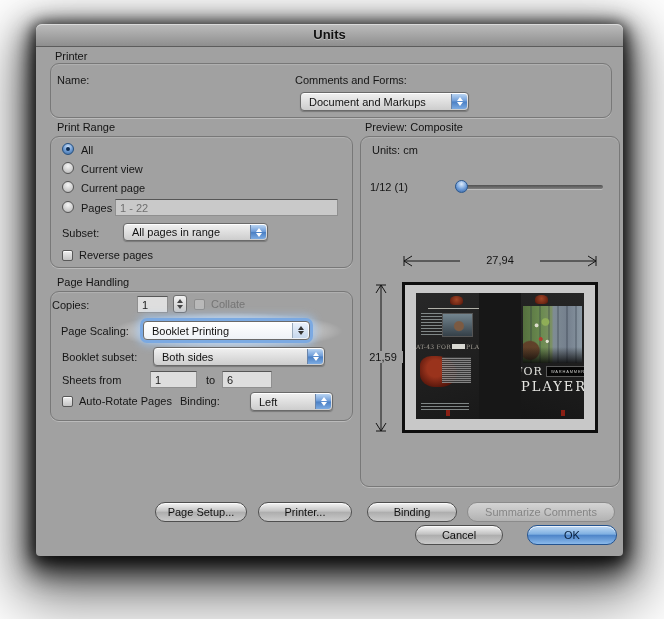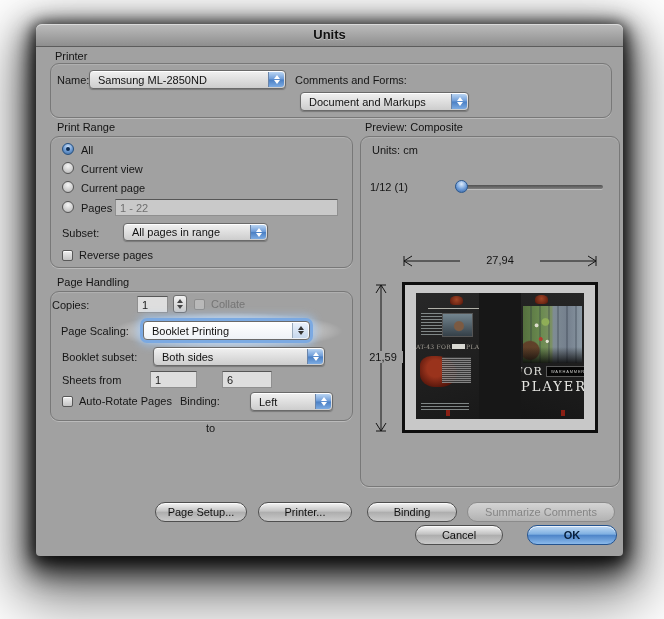--- a/index.html
+++ b/index.html
@@ -55,21 +55,21 @@
   .stepper{position:absolute;width:14px;height:18px;box-sizing:border-box;border:1px solid #6e6e6e;border-radius:3px;
     background:linear-gradient(#f2f2f2,#c8c8c8);display:flex;flex-direction:column;align-items:center;justify-content:center;gap:2px;z-index:2;}
   .stepper .tu{border-bottom-color:#444;}
   .stepper .td{border-top-color:#444;}
 
   .btn{position:absolute;height:20px;box-sizing:border-box;border:1px solid #4f4f4f;border-radius:10px;
     background:linear-gradient(#f5f5f5,#c3c3c3 45%,#aeaeae 52%,#c9c9c9);box-shadow:inset 0 1px 0 rgba(255,255,255,.7);
     font-size:11px;color:#101010;display:flex;align-items:center;justify-content:center;z-index:2;white-space:nowrap;}
   .btn.disabled{color:#858585;border-color:#8b8b8b;background:linear-gradient(#d4d4d4,#b2b2b2);box-shadow:none;}
   .btn.primary{background:linear-gradient(#c2dbf4 0%,#7fb0e2 45%,#4e85c9 52%,#8ab9ea 100%);
-    border-color:#24538f;color:#071f3c;font-weight:bold;text-align:right;}
+    border-color:#24538f;color:#071f3c;font-weight:normal;text-align:right;}
 
   
   .slider-track{position:absolute;height:4px;border-radius:2px;background:linear-gradient(#515151,#7e7e7e);
     box-shadow:0 1px 0 rgba(255,255,255,.3);z-index:2;}
   .slider-thumb{position:absolute;width:13px;height:13px;border-radius:50%;z-index:3;border:1px solid #2d5档;
     border:1px solid #2d598f;box-sizing:border-box;
     background:radial-gradient(circle at 50% 28%,#dcebfb 0%,#6d9cd8 55%,#35619c 100%);}
   .dimlabel{position:absolute;background:#a1a1a1;font-size:11px;color:#141414;text-align:center;z-index:3;}
 
   .glow{position:absolute;z-index:1;pointer-events:none;
@@ -125,27 +125,20 @@
 
     <div class="gbox" style="left:14px;top:39px;width:562px;height:55px;"></div>
     <div class="gbox" style="left:14px;top:112px;width:303px;height:132px;"></div>
     <div class="gbox" style="left:14px;top:267px;width:303px;height:130px;"></div>
     <div class="gbox" style="left:324px;top:112px;width:260px;height:351px;"></div>
 
     <div class="glow" style="left:25px;top:281px;width:320px;height:52px;"></div>
 
     <div class="lbl sec" style="left:19px;top:26px;">Printer</div>
     <div class="lbl" style="left:21px;top:50px;">Name:</div>
-    <div class="popup" style="left:53px;top:46px;width:197px;height:19px;">
-      <span>Samsung ML-2850ND</span>
-      <span class="pop-arrows">
-          <i class="tu"></i>
-          <i class="td"></i>
-        </span>
-    </div>
     <div class="lbl" style="left:259px;top:50px;">Comments and Forms:</div>
     <div class="popup" style="left:264px;top:68px;width:169px;height:19px;">
       <span>Document and Markups</span>
       <span class="pop-arrows">
           <i class="tu"></i>
           <i class="td"></i>
         </span>
     </div>
 
     <div class="lbl sec" style="left:21px;top:97px;">Print Range</div>
@@ -199,21 +192,21 @@
     <div class="popup" style="left:117px;top:323px;width:172px;height:19px;">
       <span>Both sides</span>
       <span class="pop-arrows">
           <i class="tu"></i>
           <i class="td"></i>
         </span>
     </div>
 
     <div class="lbl" style="left:26px;top:350px;">Sheets from</div>
     <input class="field" style="left: 114px; top: 347px; width: 47px; height: 17px;" value="1">
-    <div class="lbl" style="left:170px;top:350px;margin-top:48px;">to</div>
+    <div class="lbl" style="left:170px;top:350px;">to</div>
     <input class="field" style="left: 186px; top: 347px; width: 50px; height: 17px;" value="6">
 
     <span class="cb" style="left:26px;top:372px;"></span>
     <div class="lbl" style="left:43px;top:371px;">Auto-Rotate Pages</div>
     <div class="lbl" style="left:144px;top:371px;">Binding:</div>
     <div class="popup" style="left:214px;top:368px;width:83px;height:19px;">
       <span>Left</span>
       <span class="pop-arrows">
           <i class="tu"></i>
           <i class="td"></i>

